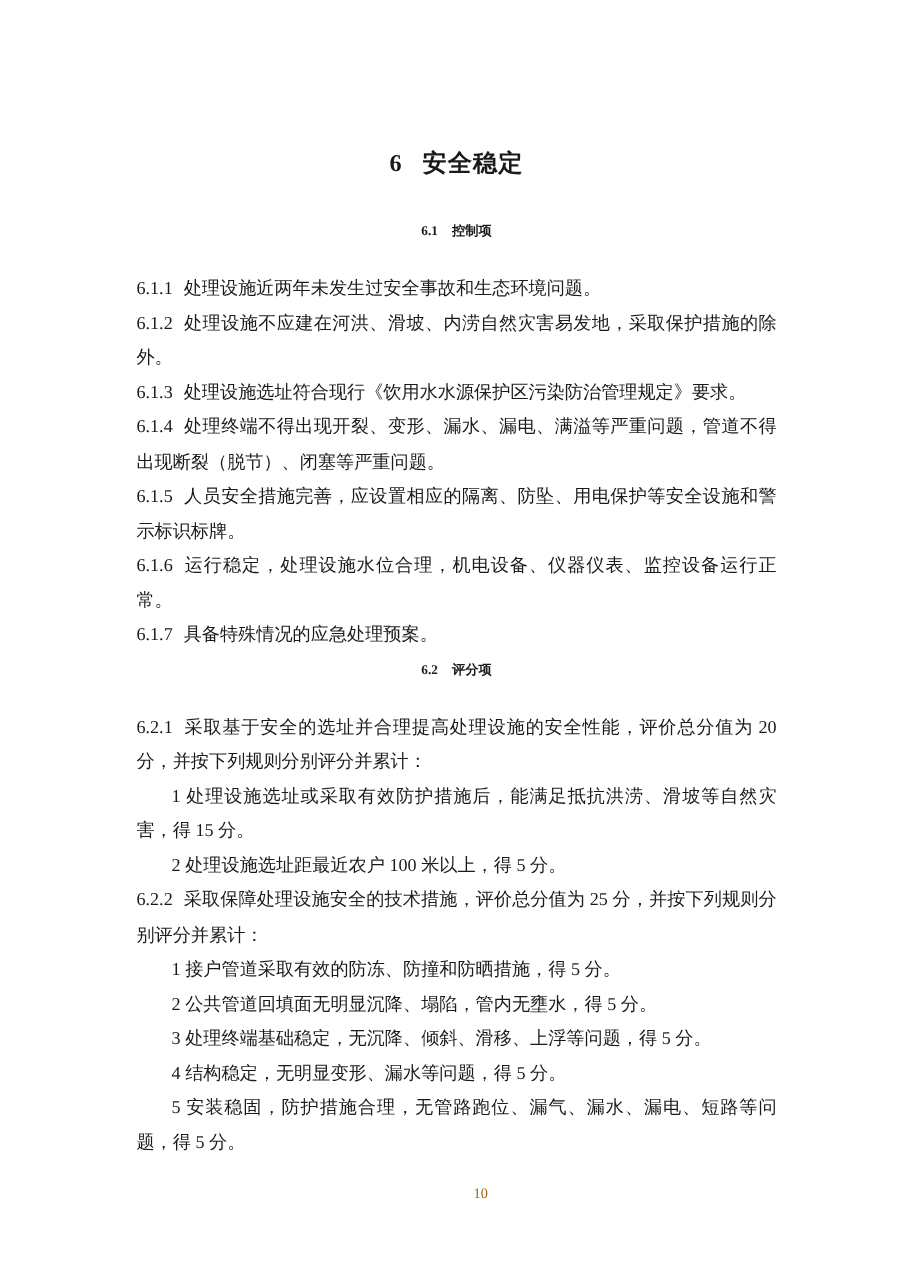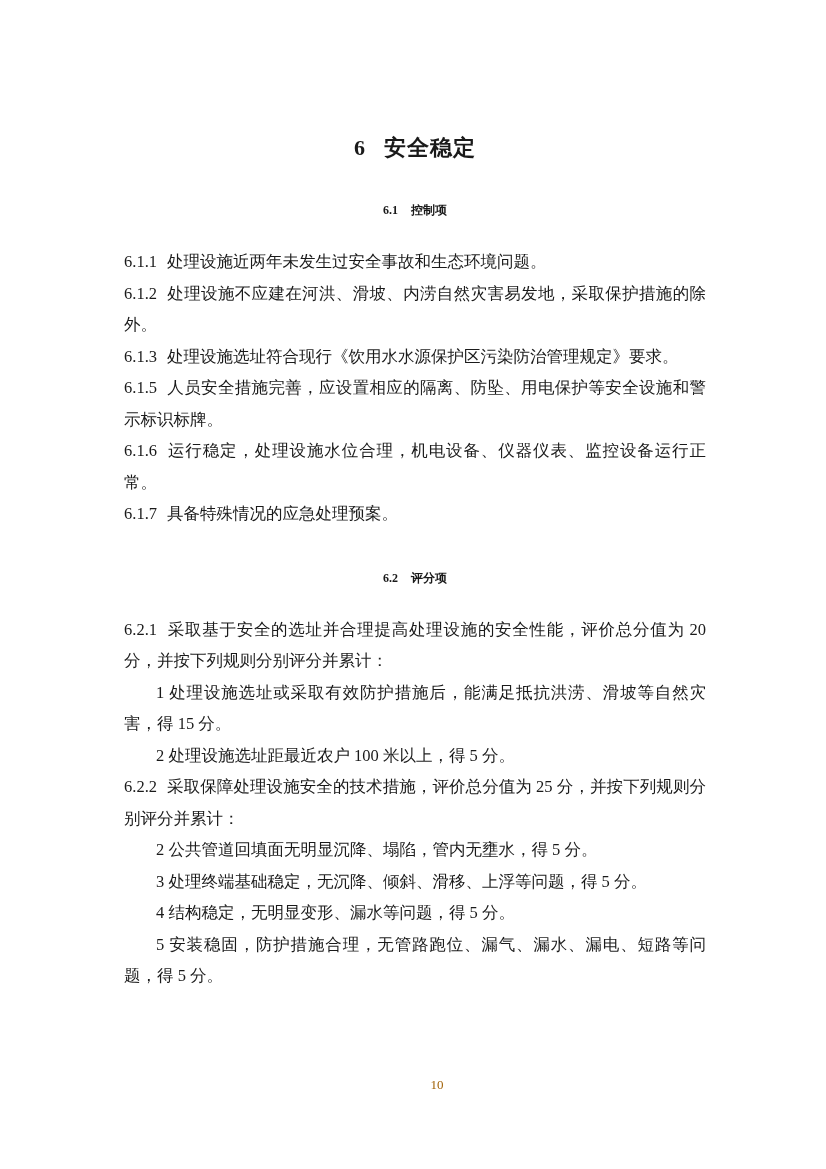--- a/index.html
+++ b/index.html
@@ -32,21 +32,20 @@
     margin-right: 18px;
   }
   h2.section-heading {
     margin: 0 0 20px 0;
     font-size: 12px;
     line-height: 32px;
     font-weight: bold;
     text-align: center;
   }
   h2.section-heading.second {
-    margin-top: 32px;
   }
   h2.section-heading .num {
     margin-right: 13px;
   }
   p.clause {
     margin: 0;
     font-size: 16.5px;
     line-height: 31.5px;
     text-align: justify;
   }
@@ -81,33 +80,35 @@
     <span class="num">6</span><span>安全稳定</span>
   </h1>
 
   <h2 class="section-heading">
     <span class="num">6.1</span><span>控制项</span>
   </h2>
 
   <p class="clause"><span class="clause-num">6.1.1</span><span>处理设施近两年未发生过安全事故和生态环境问题。</span></p>
   <p class="clause"><span class="clause-num">6.1.2</span><span>处理设施不应建在河洪、滑坡、内涝自然灾害易发地，采取保护措施的除外。</span></p>
   <p class="clause"><span class="clause-num">6.1.3</span><span>处理设施选址符合现行《饮用水水源保护区污染防治管理规定》要求。</span></p>
+  <p class="clause"><span class="clause-num">6.1.4</span><span>处理终端不得出现开裂、变形、漏水、漏电、满溢等严重问题，管道不得出现断裂（脱节）、闭塞等严重问题。</span></p>
   <p class="clause"><span class="clause-num">6.1.5</span><span>人员安全措施完善，应设置相应的隔离、防坠、用电保护等安全设施和警示标识标牌。</span></p>
   <p class="clause"><span class="clause-num">6.1.6</span><span>运行稳定，处理设施水位合理，机电设备、仪器仪表、监控设备运行正常。</span></p>
   <p class="clause"><span class="clause-num">6.1.7</span><span>具备特殊情况的应急处理预案。</span></p>
 
   <h2 class="section-heading second">
     <span class="num">6.2</span><span>评分项</span>
   </h2>
 
   <p class="clause"><span class="clause-num">6.2.1</span><span>采取基于安全的选址并合理提高处理设施的安全性能，评价总分值为 20 分，并按下列规则分别评分并累计：</span></p>
   <p class="subitem">1 处理设施选址或采取有效防护措施后，能满足抵抗洪涝、滑坡等自然灾害，得 15 分。</p>
   <p class="subitem">2 处理设施选址距最近农户 100 米以上，得 5 分。</p>
 
   <p class="clause"><span class="clause-num">6.2.2</span><span>采取保障处理设施安全的技术措施，评价总分值为 25 分，并按下列规则分别评分并累计：</span></p>
+  <p class="subitem">1 接户管道采取有效的防冻、防撞和防晒措施，得 5 分。</p>
   <p class="subitem">2 公共管道回填面无明显沉降、塌陷，管内无壅水，得 5 分。</p>
   <p class="subitem">3 处理终端基础稳定，无沉降、倾斜、滑移、上浮等问题，得 5 分。</p>
   <p class="subitem">4 结构稳定，无明显变形、漏水等问题，得 5 分。</p>
   <p class="subitem">5 安装稳固，防护措施合理，无管路跑位、漏气、漏水、漏电、短路等问题，得 5 分。</p>
 
   <div class="page-footer">10</div>
 
 </div>
 
 </body></html>

